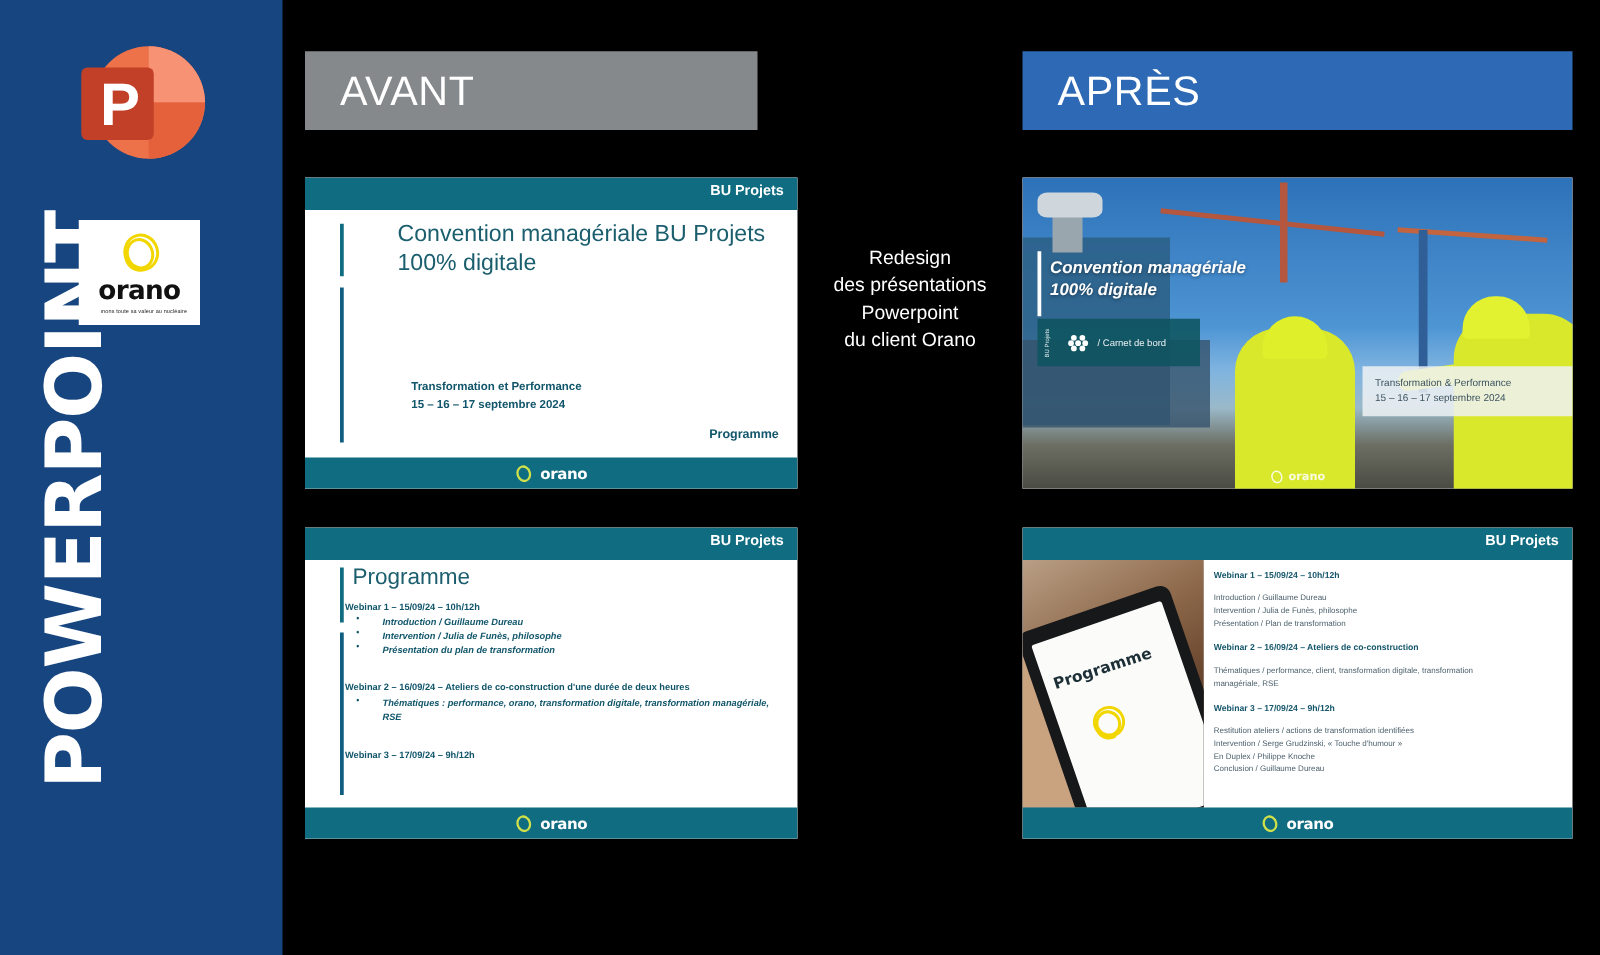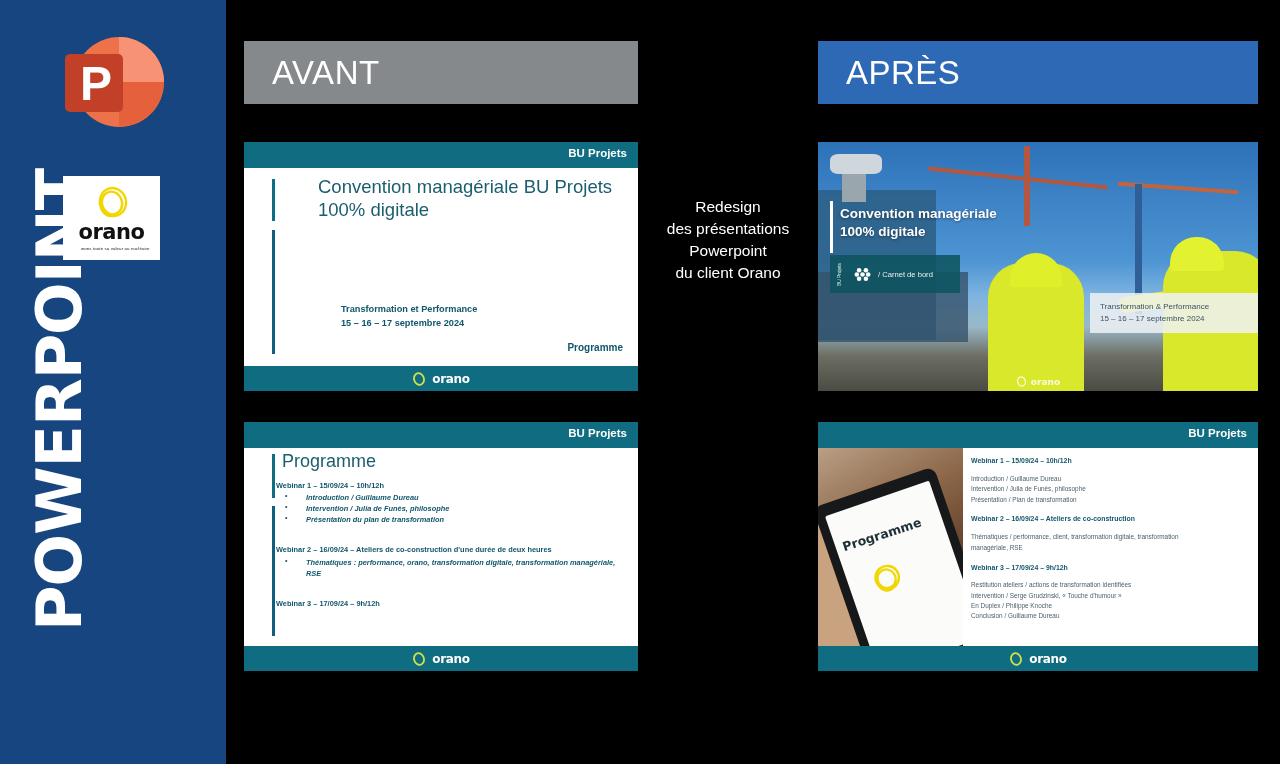--- a/index.html
+++ b/index.html
@@ -15,21 +15,21 @@
   .orano-word{font-family:"DejaVu Sans",sans-serif;font-weight:bold;font-size:21px;color:#111;
      letter-spacing:-0.5px;line-height:1;}
   .orano-tag{font-size:4.4px;color:#222;letter-spacing:0.1px;margin-top:3px;white-space:nowrap;}
   .vert-word{position:absolute;left:-150px;top:390px;width:420px;text-align:center;
      transform:rotate(-90deg);color:#fff;font-family:"DejaVu Sans",sans-serif;
      font-weight:bold;font-size:62px;letter-spacing:-1px;line-height:1;}
 
   
   .col-head{position:absolute;height:63px;display:flex;align-items:center;}
   .col-head span{color:#fff;font-size:33px;font-weight:400;padding-left:28px;letter-spacing:0.5px;}
-  #head-avant{left:244px;top:41px;width:394px;background:#85898C;}
+  #head-avant{left:244px;top:41px;width:362px;background:#85898C;}
   #head-apres{left:818px;top:41px;width:440px;background:#2E69B5;}
 
   
   .slide{position:absolute;overflow:hidden;background:#fff;}
   #slide-a1{left:244px;top:142px;width:394px;height:249px;}
   #slide-a2{left:244px;top:422px;width:394px;height:249px;}
   #slide-b1{left:818px;top:142px;width:440px;height:249px;}
   #slide-b2{left:818px;top:422px;width:440px;height:249px;}
 
   .topbar{position:absolute;left:0;top:0;width:100%;height:26px;background:#106C80;}
@@ -37,21 +37,21 @@
   .botbar{position:absolute;left:0;bottom:0;width:100%;height:25px;background:#106C80;
      display:flex;align-items:center;justify-content:center;gap:6px;}
   .foot-swirl{width:14px;height:14px;}
   .foot-word{color:#fff;font-family:"DejaVu Sans",sans-serif;font-weight:bold;font-size:12px;letter-spacing:-0.3px;}
 
   
   .a1-rule-a{position:absolute;left:28px;top:37px;width:2.5px;height:42px;background:#106C80;}
   .a1-rule-b{position:absolute;left:28px;top:88px;width:2.5px;height:124px;background:#105E80;}
   .a1-title{position:absolute;left:38px;top:33px;width:330px;color:#1B5E6E;font-size:18.5px;
      line-height:1.25;font-weight:400;margin-left:36px;}
-  .a1-sub{position:absolute;left:97px;top:160px;color:#11566B;font-size:9.2px;font-weight:bold;line-height:1.55;}
+  .a1-sub{position:absolute;left:85px;top:160px;color:#11566B;font-size:9.2px;font-weight:bold;line-height:1.55;}
   .a1-prog{position:absolute;right:15px;bottom:38px;color:#11566B;font-size:10px;font-weight:bold;}
 
   
   .a2-rule-a{position:absolute;left:28px;top:32px;width:2.5px;height:44px;background:#106C80;}
   .a2-rule-b{position:absolute;left:28px;top:84px;width:2.5px;height:130px;background:#105E80;}
   .a2-title{position:absolute;left:38px;top:29px;color:#1B5E6E;font-size:18px;font-weight:400;}
   .a2-body{position:absolute;left:32px;top:58px;width:352px;color:#11566B;font-size:7.4px;
      font-weight:bold;line-height:1.5;}
   .a2-body .grp{margin-bottom:7px;}
   .a2-body .hdr{margin-bottom:1px;}
@@ -71,21 +71,21 @@
   .jib2{position:absolute;left:300px;top:44px;width:120px;height:4px;background:#c2643f;transform:rotate(4deg);}
   .mast2{position:absolute;left:317px;top:42px;width:7px;height:130px;background:#2f5f96;}
   .worker{position:absolute;bottom:0;background:#d9e82a;}
   .w1{left:170px;bottom:0;width:96px;height:128px;border-radius:34px 34px 0 0;}
   .w1h{position:absolute;left:192px;bottom:104px;width:52px;height:34px;border-radius:26px 26px 4px 4px;background:#dff02a;}
   .w2{left:345px;bottom:0;width:108px;height:140px;border-radius:36px 36px 0 0;}
   .w2h{position:absolute;left:352px;bottom:120px;width:54px;height:34px;border-radius:26px 26px 4px 4px;background:#e2f230;}
   .arm{position:absolute;left:300px;bottom:82px;width:70px;height:16px;background:#dff02a;transform:rotate(-8deg);border-radius:8px;}
   .b1-rule{position:absolute;left:12px;top:59px;width:3px;height:52px;background:#fff;}
   .b1-title{position:absolute;left:22px;top:63px;color:#fff;font-size:13.5px;font-weight:bold;line-height:1.3;
-     text-shadow:0 1px 3px rgba(0,0,0,.45);}
+     text-shadow:0 1px 3px rgba(0,0,0,.45);font-style:italic;}
   .b1-badge{position:absolute;left:12px;top:113px;width:130px;height:38px;background:rgba(14,84,96,.88);
      display:flex;align-items:center;}
   .b1-bu{transform:rotate(-90deg);font-size:4.8px;color:#dfe9ec;white-space:nowrap;width:26px;text-align:center;margin-left:-4px;}
   .b1-flower{width:17px;height:17px;margin-left:2px;}
   .b1-carnet{color:#e9f1f3;font-size:7.6px;margin-left:7px;white-space:nowrap;}
   .b1-note{position:absolute;right:0;bottom:58px;width:168px;height:40px;background:rgba(238,241,243,.86);
      display:flex;flex-direction:column;justify-content:center;padding-left:10px;box-sizing:border-box;}
   .b1-note div{color:#3d5360;font-size:8px;line-height:1.45;}
   .b1-footlogo{position:absolute;left:0;bottom:4px;width:100%;display:flex;align-items:center;
      justify-content:center;gap:4px;opacity:.85;}

